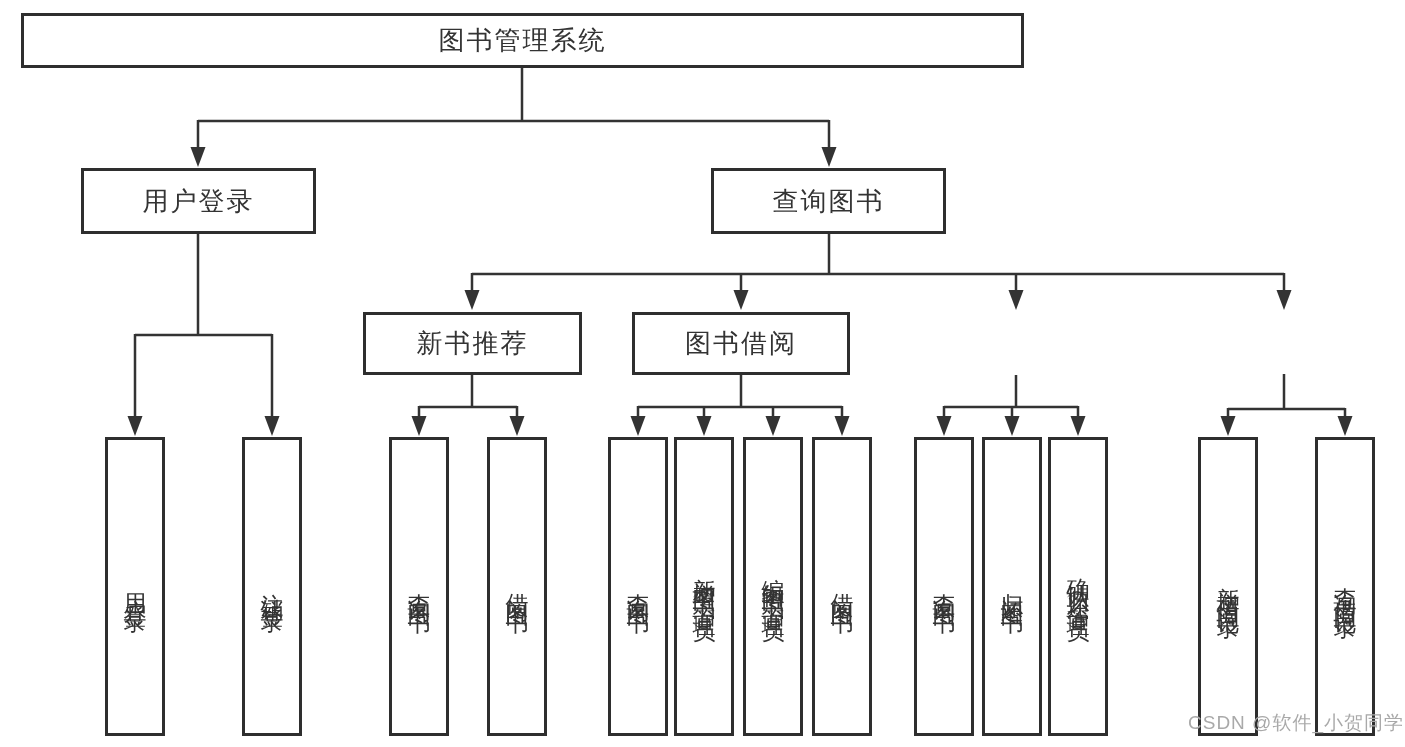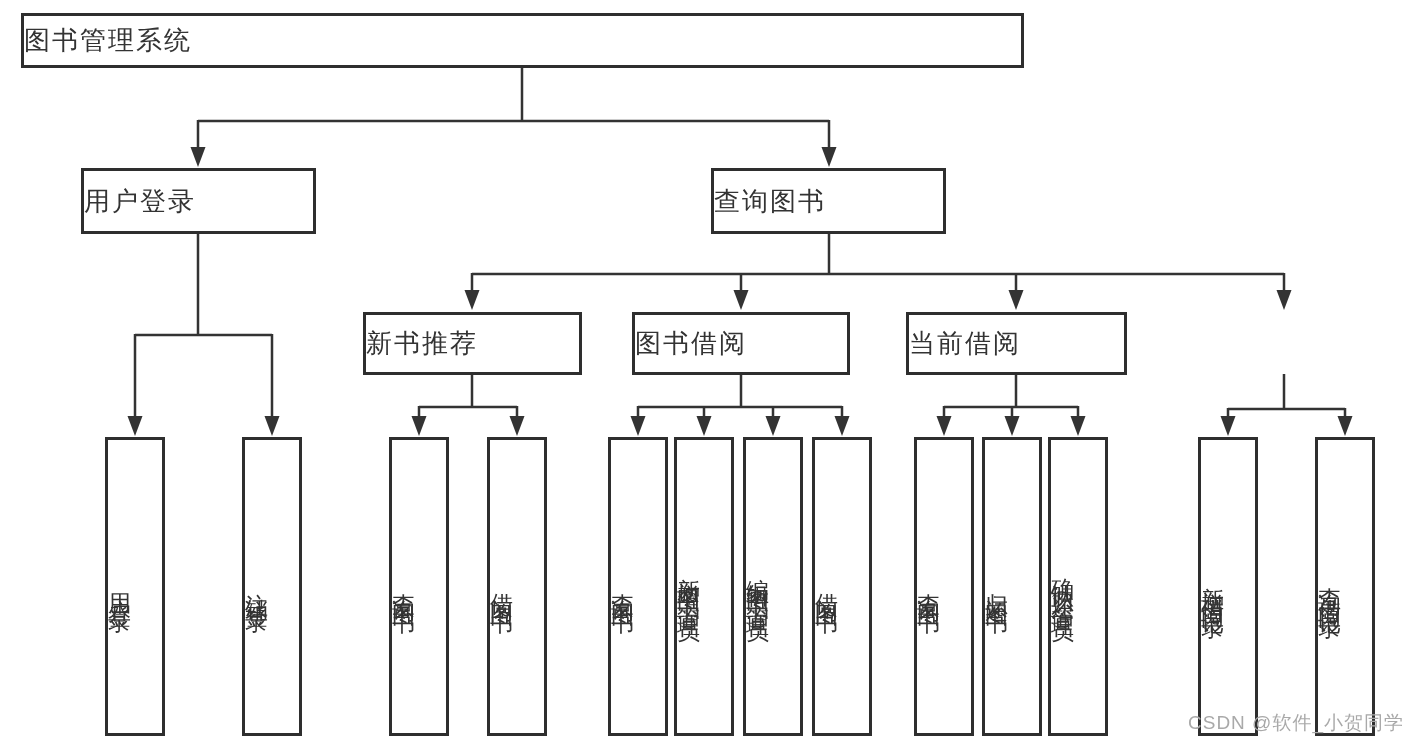--- a/index.html
+++ b/index.html
@@ -22,21 +22,21 @@
     width: 1405px;
     height: 747px;
   }
   .box {
     position: absolute;
     box-sizing: border-box;
     background: #ffffff;
     border: 3px solid #2e2e2e;
     display: flex;
     align-items: center;
-    justify-content: flex-start;
+    justify-content: center;
     color: #333333;
   }
   .box .lbl {
     font-size: 26px;
     letter-spacing: 2px;
     white-space: nowrap;
   }
   .box.leaf .lbl {
     writing-mode: vertical-rl;
     text-orientation: mixed;
@@ -112,23 +112,20 @@
   <div class="box" style="left:711px;top:168px;width:235px;height:66px">
     <span class="lbl">查询图书</span>
   </div>
 
   <div class="box" style="left:632px;top:312px;width:218px;height:63px">
     <span class="lbl">图书借阅</span>
   </div>
   <div class="box" style="left:363px;top:312px;width:219px;height:63px">
     <span class="lbl">新书推荐</span>
   </div>
-  <div class="box" style="left:906px;top:312px;width:221px;height:63px">
-    <span class="lbl">当前借阅</span>
-  </div>
 
   <div class="box leaf" style="left:105px;top:437px;width:60px;height:299px">
     <span class="lbl">用户登录</span>
   </div>
   <div class="box leaf" style="left:242px;top:437px;width:60px;height:299px">
     <span class="lbl">注销登录</span>
   </div>
   <div class="box leaf" style="left:389px;top:437px;width:60px;height:299px">
     <span class="lbl">查询图书</span>
   </div>

